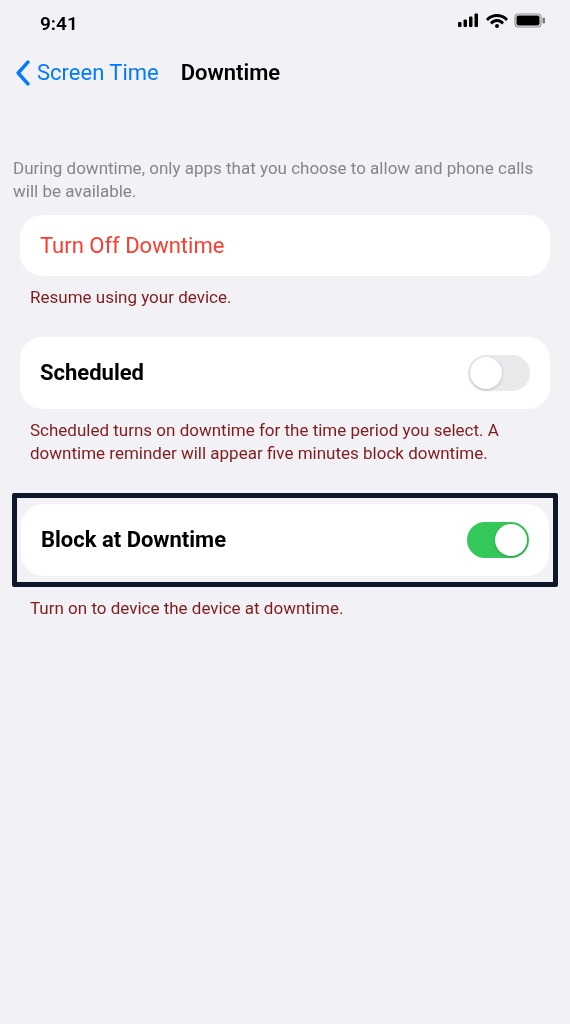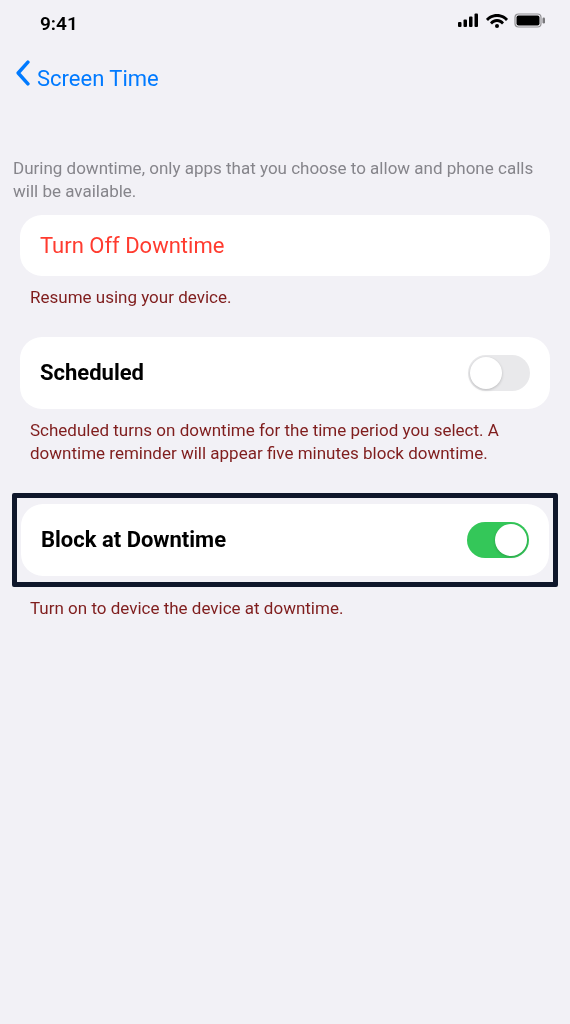--- a/index.html
+++ b/index.html
@@ -34,21 +34,21 @@
       align-items: center;
       gap: 6px;
     }
     .signal-icon, .wifi-icon, .battery-icon {
       display: inline-flex;
       align-items: center;
     }
     
     .nav-header {
       display: flex;
-      align-items: flex-end;
+      align-items: flex-start;
       padding: 10px 14px 14px 14px;
       gap: 4px;
     }
     .back-chevron {
       color: #007aff;
       font-size: 30px;
       font-weight: 500;
       line-height: 1;
       margin-right: 2px;
     }
@@ -173,20 +173,21 @@
   </span>
 </div>
 
 <div class="nav-header">
   <span class="back-chevron">
     <svg width="17" height="26" viewBox="0 0 14 24">
       <polyline points="12,2 3,12 12,22" fill="none" stroke="#007aff" stroke-width="3.2" stroke-linecap="round" stroke-linejoin="round"></polyline>
     </svg>
   </span>
   <span class="back-label">Screen Time</span>
+  <span class="page-title">Downtime</span>
 </div>
 
 <p class="section-desc">During downtime, only apps that you choose to allow and phone calls will be available.</p>
 
 <div class="cell">
   <span class="cell-danger">Turn Off Downtime</span>
 </div>
 <p class="section-sub">Resume using your device.</p>
 
 <div class="cell group-spacer-top">

